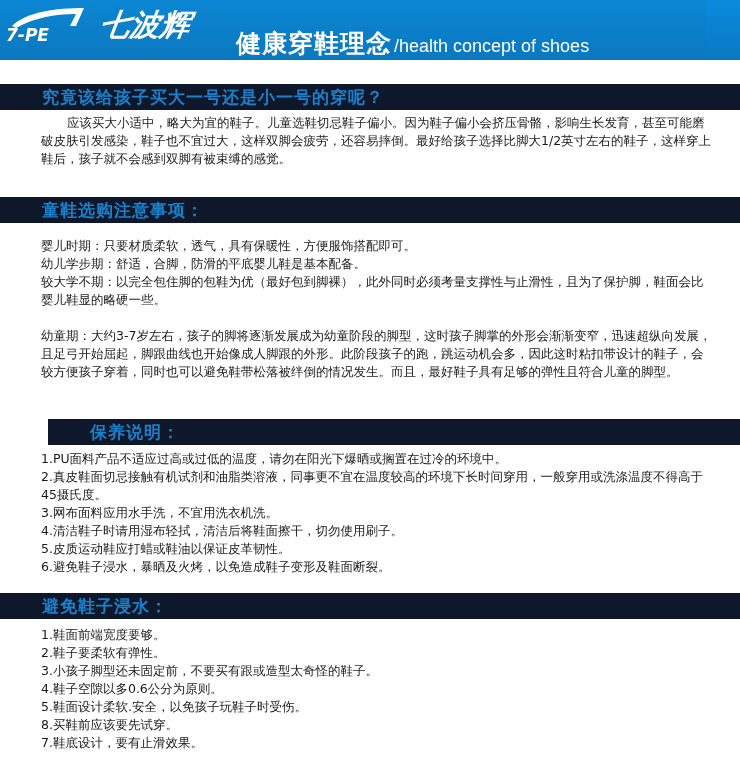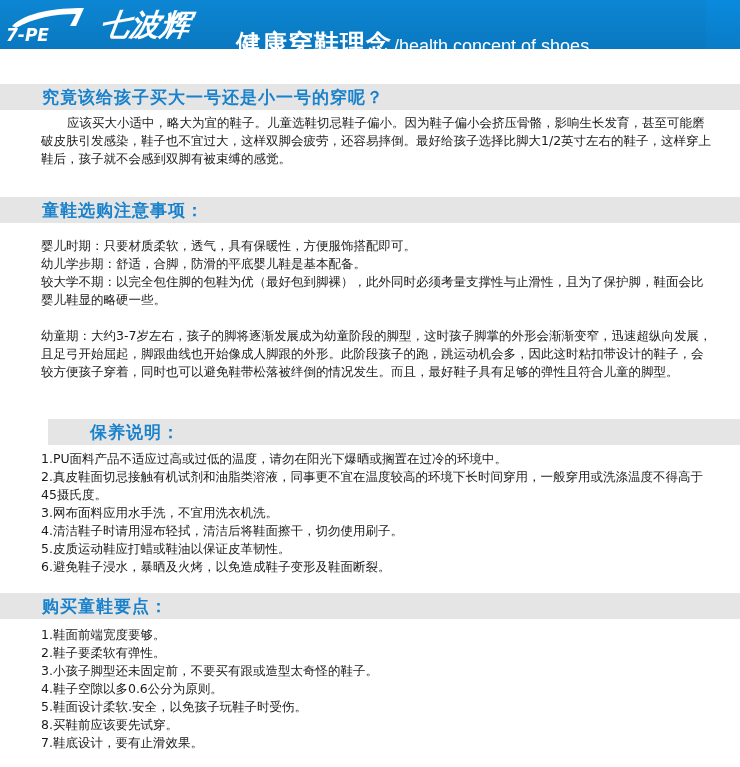--- a/index.html
+++ b/index.html
@@ -2,21 +2,21 @@
 <html><head>
 <meta charset="utf-8">
 <style>
   * { margin: 0; padding: 0; box-sizing: border-box; }
   body {
     width: 740px; height: 767px; background: #ffffff; overflow: hidden;
     font-family: "DejaVu Sans", "Liberation Sans", sans-serif;
     color: #1a1a1a; position: relative;
   }
   .header {
-    position: absolute; left: 0; top: 0; width: 740px; height: 49px;
+    position: absolute; left: 0; top: 0; width: 740px; height: 60px;
     background: linear-gradient(180deg, #0c86d3 0%, #0a78c0 100%);
     overflow: hidden;
   }
   .header .right-panel {
     position: absolute; right: 0; top: 0; width: 34px; height: 49px;
     background: linear-gradient(180deg, #0a8ade 0%, #0a7cc6 100%);
   }
   .logo {
     position: absolute; left: 6px; top: 6px; height: 38px;
     display: flex; align-items: center; color: #fff;
@@ -29,21 +29,21 @@
     font-size: 30px; letter-spacing: 0px; color: #ffffff; margin-left: -2px;
     transform: skewX(-8deg);
   }
   .tagline {
     position: absolute; left: 236px; top: 27px; color: #fff; display: flex; align-items: baseline;
   }
   .tagline-cn { font-size: 25px; font-weight: bold; letter-spacing: 1px; }
   .tagline-en { font-size: 18px; font-family: "Liberation Sans", sans-serif; margin-left: 2px; }
 
   .section-bar {
-    position: absolute; left: 0; width: 740px; height: 26px; background: #e5e5e5;
+    position: absolute; left: 0; width: 740px; height: 26px; background: #0f172a;
   }
   .section-title {
     position: absolute; left: 42px; top: 1px; font-size: 17px; font-weight: bold;
     color: #1a82cc; letter-spacing: 1px; line-height: 24px;
   }
   .para {
     position: absolute; left: 41px; width: 672px; font-size: 12.5px; line-height: 18px;
     color: #1a1a1a;
   }
   .para p { margin: 0; }
@@ -92,21 +92,21 @@
 <div class="para" style="top:450px;">
   <p>1.PU面料产品不适应过高或过低的温度，请勿在阳光下爆晒或搁置在过冷的环境中。</p>
   <p>2.真皮鞋面切忌接触有机试剂和油脂类溶液，同事更不宜在温度较高的环境下长时间穿用，一般穿用或洗涤温度不得高于45摄氏度。</p>
   <p>3.网布面料应用水手洗，不宜用洗衣机洗。</p>
   <p>4.清洁鞋子时请用湿布轻拭，清洁后将鞋面擦干，切勿使用刷子。</p>
   <p>5.皮质运动鞋应打蜡或鞋油以保证皮革韧性。</p>
   <p>6.避免鞋子浸水，暴晒及火烤，以免造成鞋子变形及鞋面断裂。</p>
 </div>
 
 <div class="section-bar" style="top:593px;">
-  <span class="section-title">购买童鞋要点：</span>
+  <span class="section-title">避免鞋子浸水：</span>
 </div>
 <div class="para" style="top:626px;">
   <p>1.鞋面前端宽度要够。</p>
   <p>2.鞋子要柔软有弹性。</p>
   <p>3.小孩子脚型还未固定前，不要买有跟或造型太奇怪的鞋子。</p>
   <p>4.鞋子空隙以多0.6公分为原则。</p>
   <p>5.鞋面设计柔软.安全，以免孩子玩鞋子时受伤。</p>
   <p>8.买鞋前应该要先试穿。</p>
   <p>7.鞋底设计，要有止滑效果。</p>
 </div>

